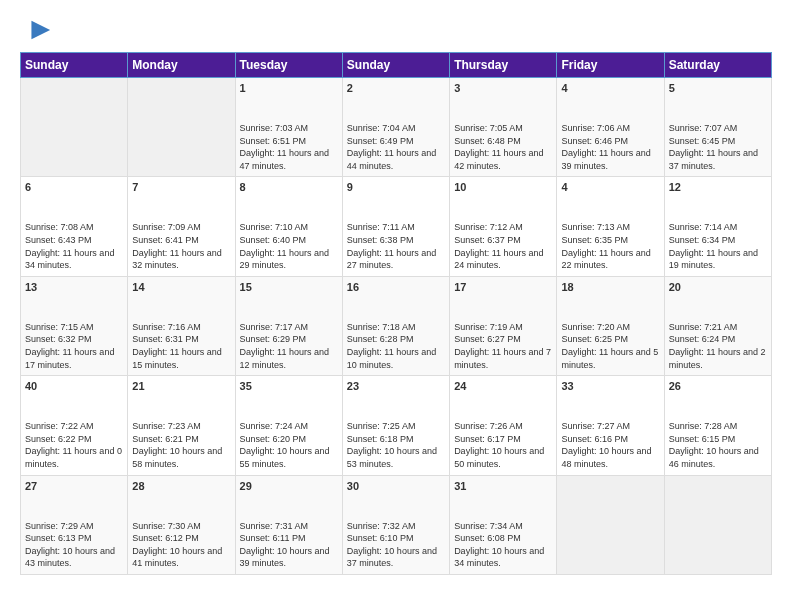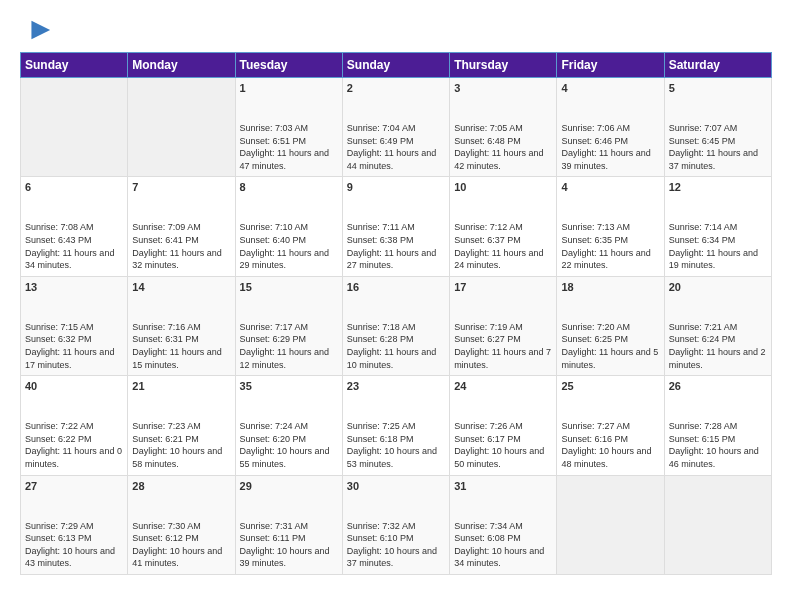--- a/index.html
+++ b/index.html
@@ -332,21 +332,21 @@
       </td>
           <td>
         <span class="day-num">24</span>
         <div class="day-info">
           Sunrise: 7:26 AM<br>
           Sunset: 6:17 PM<br>
           Daylight: 10 hours and 50 minutes.
         </div>
       </td>
           <td>
-        <span class="day-num">25</span>
+        <span class="day-num">33</span>
         <div class="day-info">
           Sunrise: 7:27 AM<br>
           Sunset: 6:16 PM<br>
           Daylight: 10 hours and 48 minutes.
         </div>
       </td>
           <td>
         <span class="day-num">26</span>
         <div class="day-info">
           Sunrise: 7:28 AM<br>

